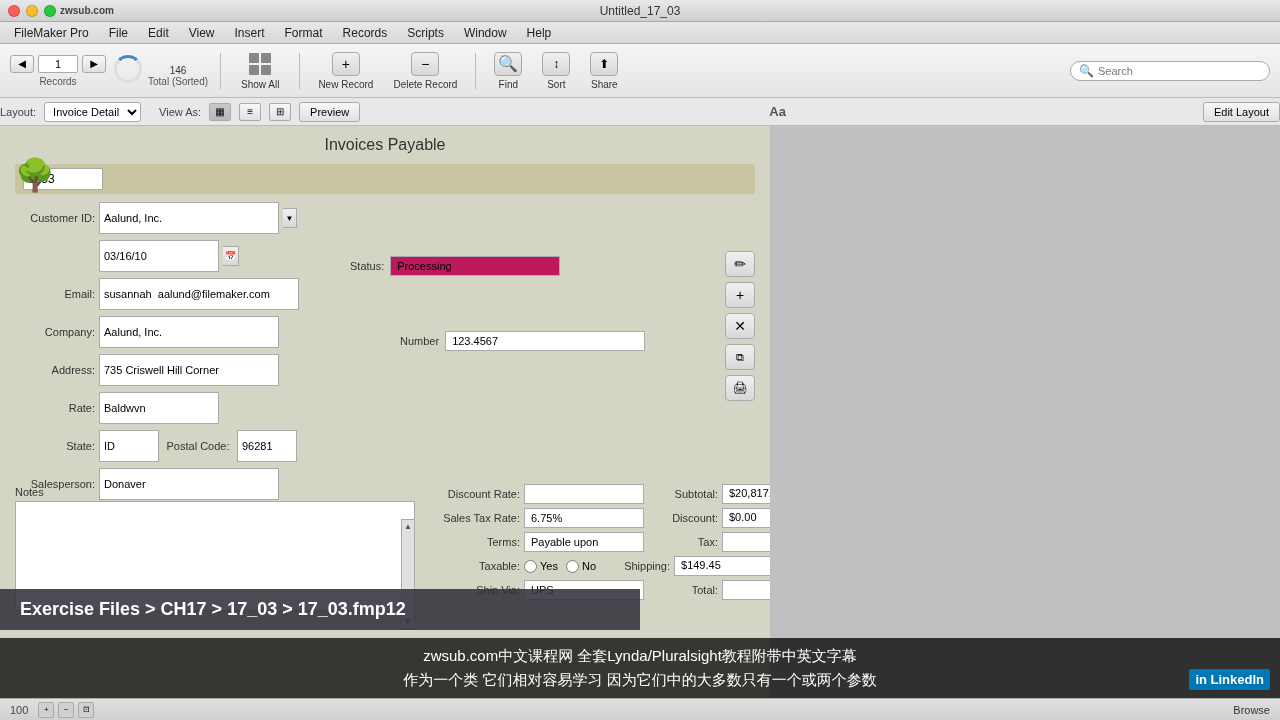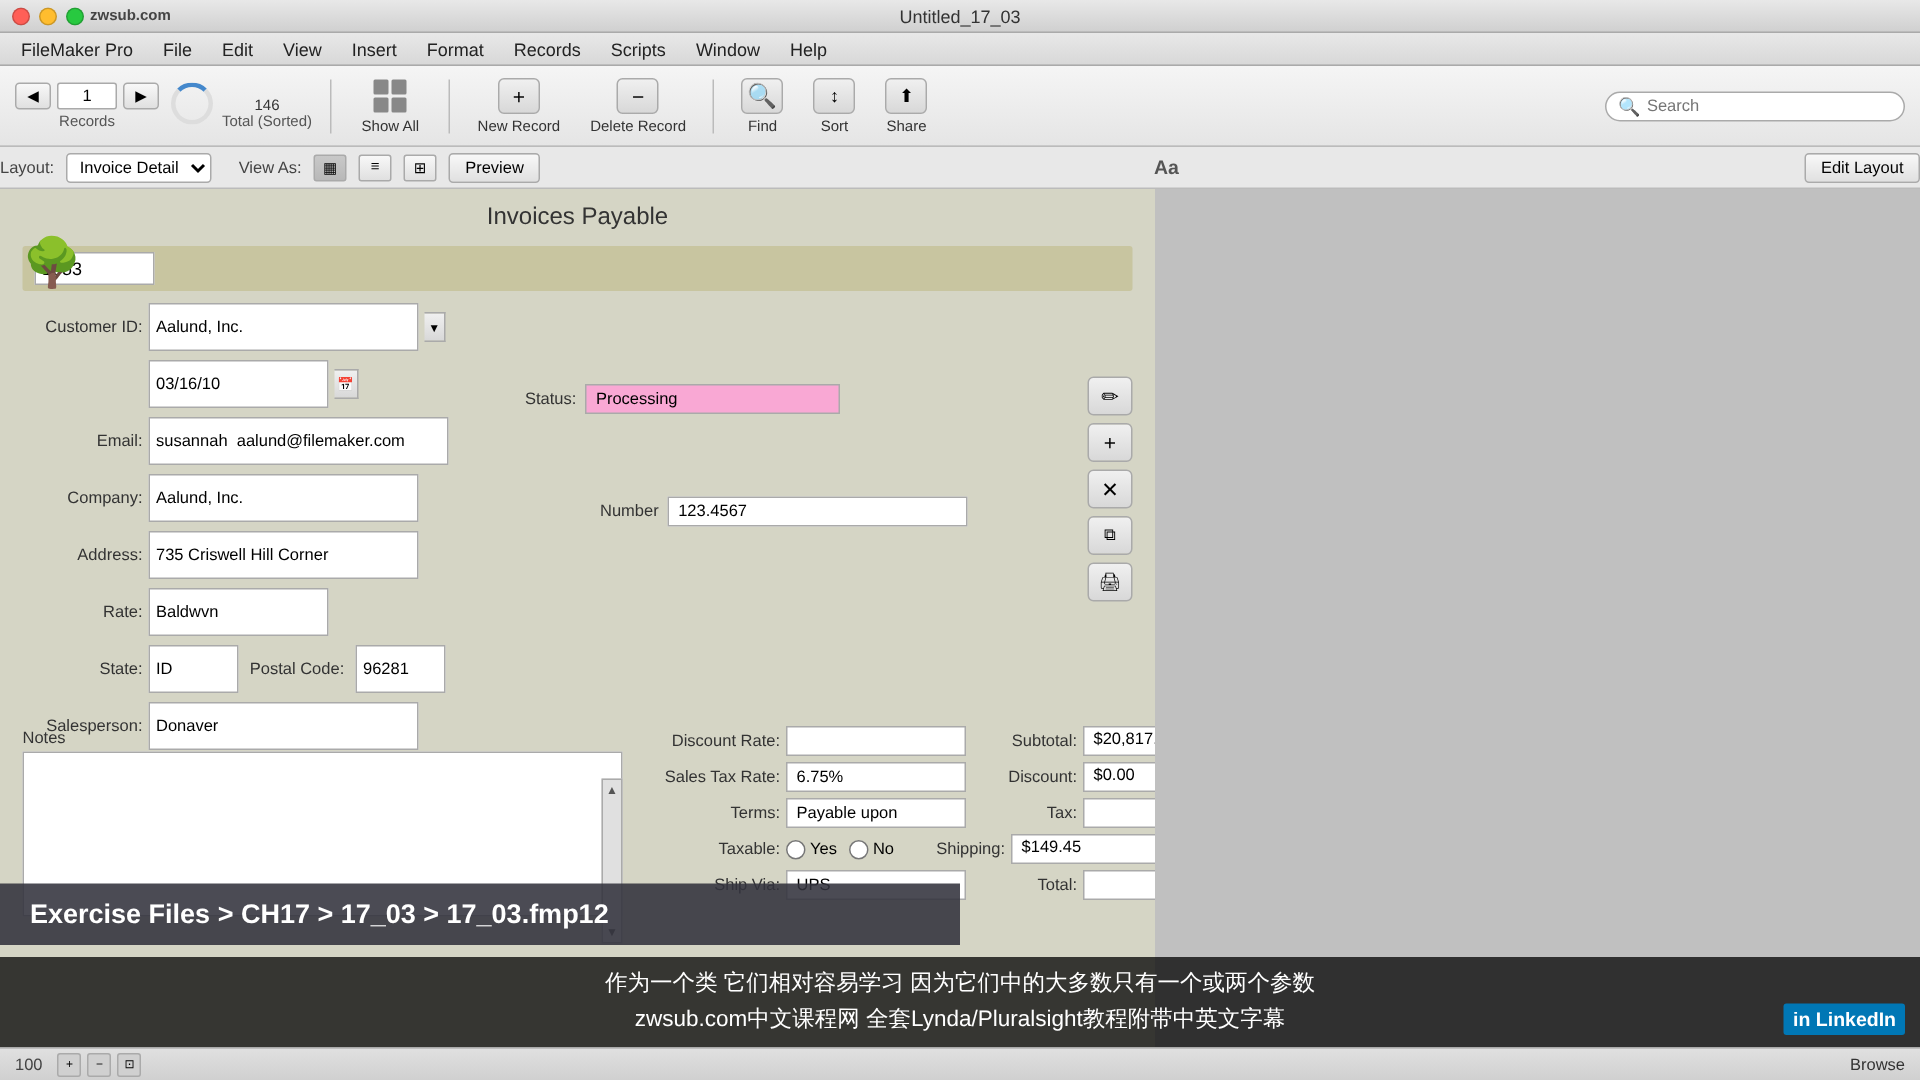--- a/index.html
+++ b/index.html
@@ -374,21 +374,21 @@
     .status-section {
       position: absolute;
       top: 130px;
       left: 350px;
       display: flex;
       align-items: center;
       gap: 6px;
     }
     .status-label { font-size: 11px; color: #333; }
     .status-input {
-      background: #f9a8d4;
+      background: #be185d;
       border: 1px solid #aaa;
       height: 20px;
       padding: 2px 6px;
       font-size: 11px;
       width: 170px;
     }
 
     
     .action-btns {
       position: absolute;
@@ -841,17 +841,17 @@
     <div class="view-ctrl-btn">⊡</div>
   </div>
   <span class="browse-label">Browse</span>
 </div>
 
 <div class="file-path-banner">
   <span>Exercise Files &gt; CH17 &gt; 17_03 &gt; 17_03.fmp12</span>
 </div>
 
 <div class="subtitle-overlay">
+  <div>zwsub.com中文课程网 全套Lynda/Pluralsight教程附带中英文字幕</div>
   <div>作为一个类  它们相对容易学习  因为它们中的大多数只有一个或两个参数</div>
-  <div>zwsub.com中文课程网 全套Lynda/Pluralsight教程附带中英文字幕</div>
 </div>
 
 <div class="linkedin-logo">in LinkedIn</div>
 
 </body></html>

